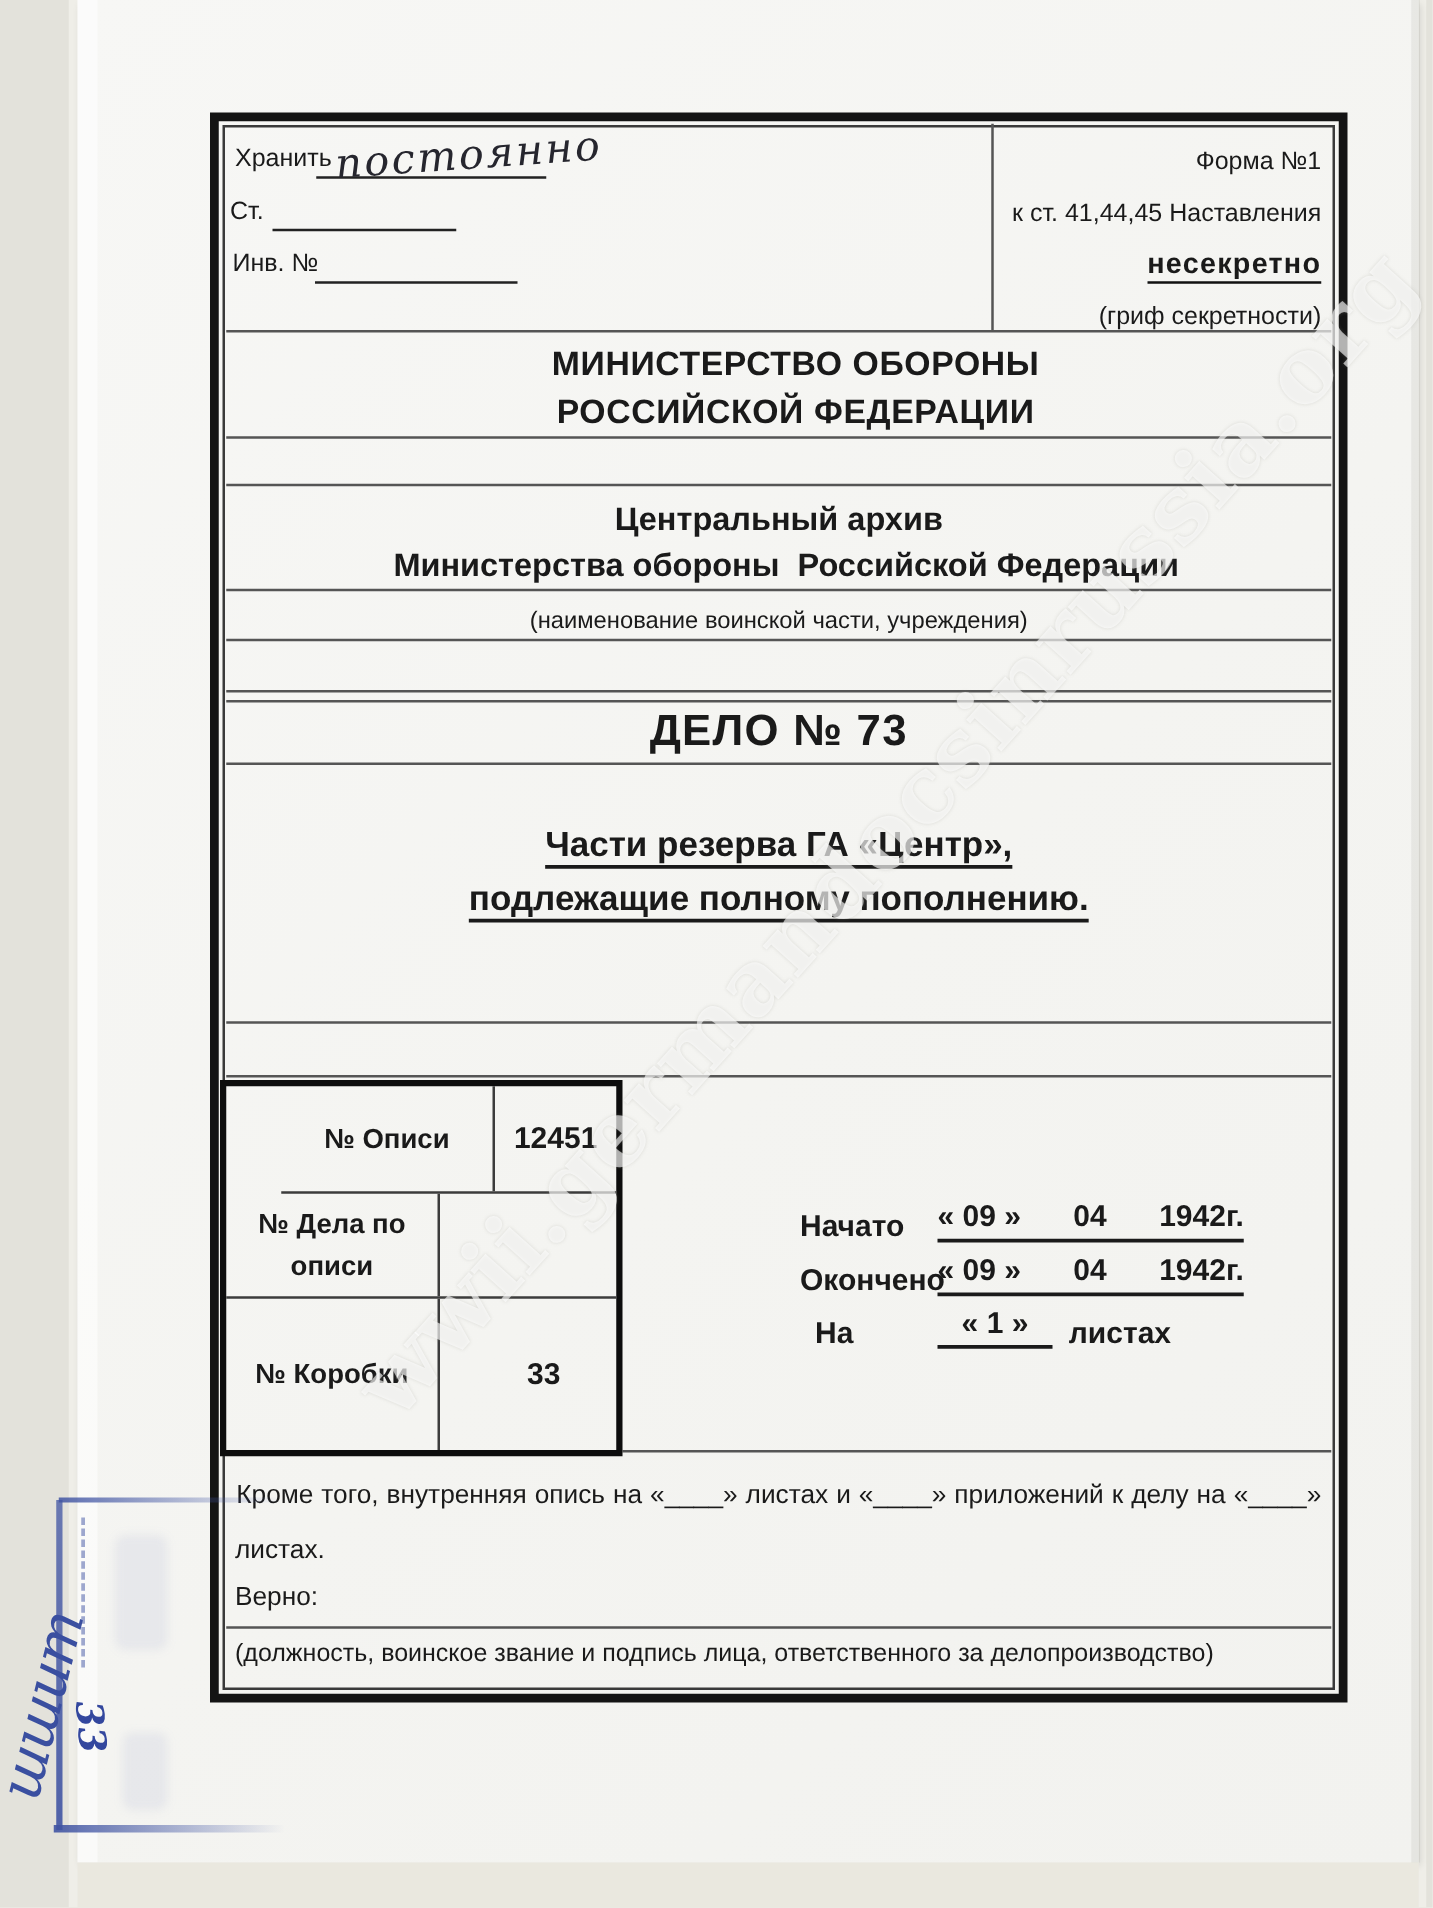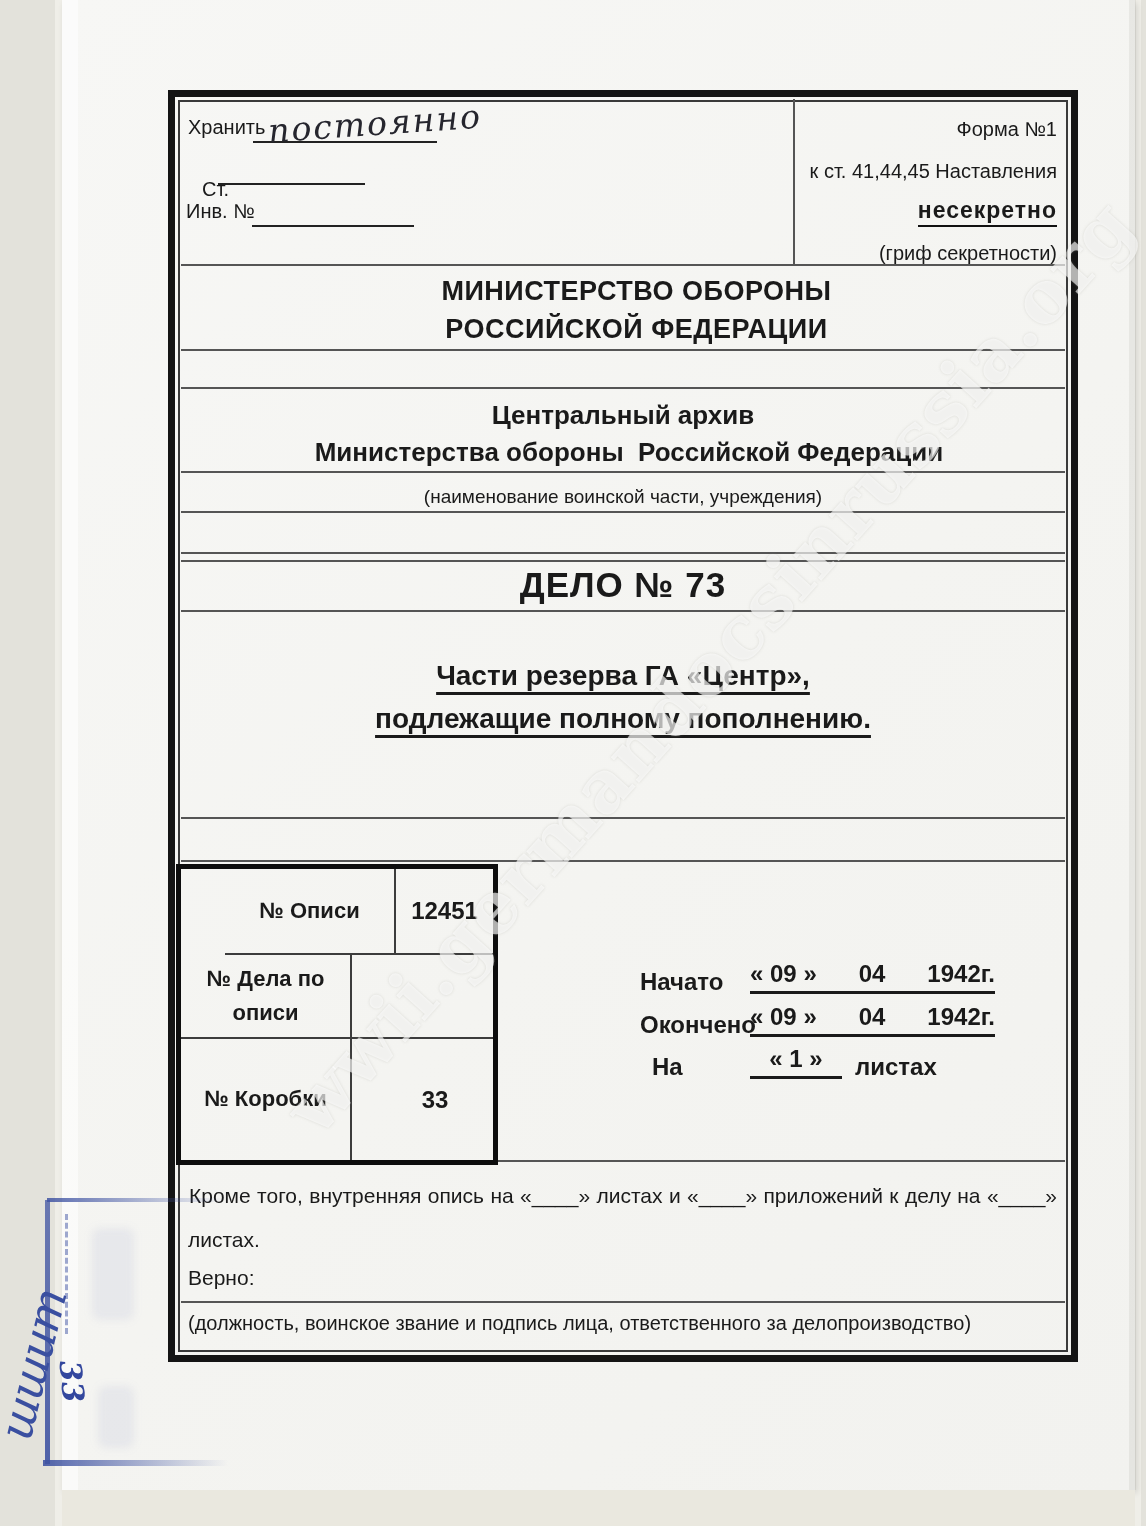--- a/index.html
+++ b/index.html
@@ -118,21 +118,21 @@
 <div class="hline" style="top:817px;"></div>
 <div class="hline" style="top:860px;"></div>
 <div class="hline" style="top:1160px; left:498px; width:567px;"></div>
 <div class="hline" style="top:1301px;"></div>
 <div class="vline" style="left:793px; top:99px; height:166px;"></div>
 
 <div class="txt hdr-label" style="left:188px; top:116px;">Хранить</div>
 <div class="blank-line" style="left:253px; top:141px; width:184px;"></div>
 <div class="txt handwrit" style="left:268px; top:104px; font-size:33px; z-index:5;">постоянно</div>
 
-<div class="txt hdr-label" style="left:202px; top:158px;margin-top:20px;">Ст.</div>
+<div class="txt hdr-label" style="left:184px; top:158px;">Ст.</div>
 <div class="blank-line" style="left:218px; top:183px; width:147px;"></div>
 
 <div class="txt hdr-label" style="left:186px; top:200px;">Инв. №</div>
 <div class="blank-line" style="left:252px; top:225px; width:162px;"></div>
 
 <div class="hdr-right" style="top:118px;">Форма №1</div>
 <div class="hdr-right" style="top:160px;">к ст. 41,44,45 Наставления</div>
 <div class="hdr-right" style="top:197px;"><span class="secrecy">несекретно</span></div>
 <div class="hdr-right" style="top:242px;">(гриф секретности)</div>
 

